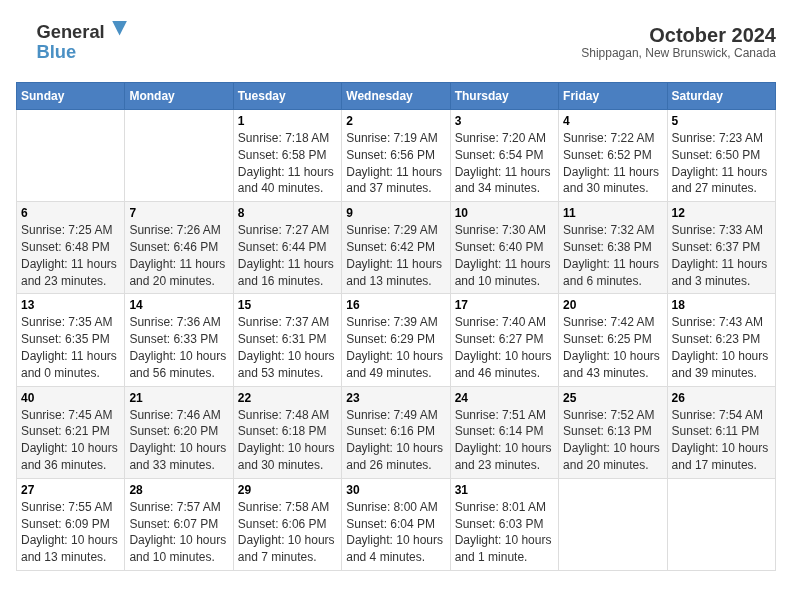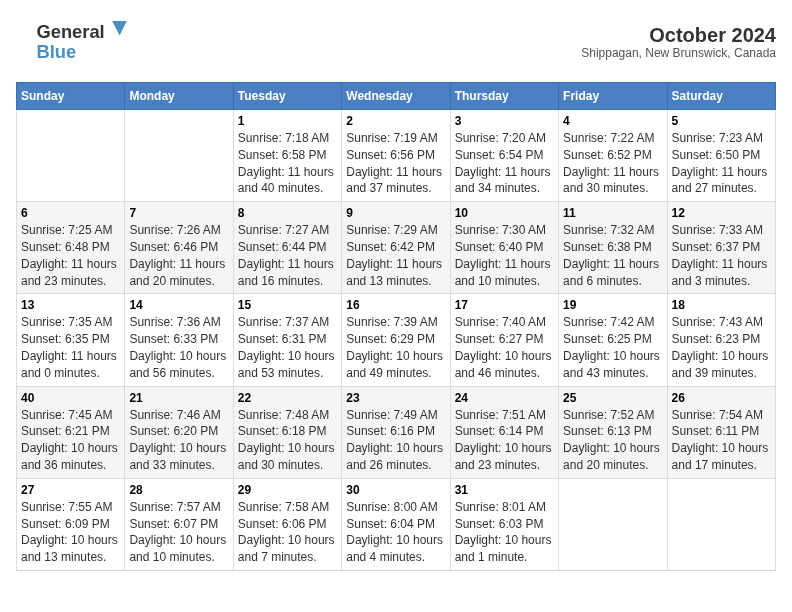--- a/index.html
+++ b/index.html
@@ -176,21 +176,21 @@
         </td>
         <td>
           <span class="day-num">16</span>
           <div class="cell-content">Sunrise: 7:39 AM<br>Sunset: 6:29 PM<br>Daylight: 10 hours and 49 minutes.</div>
         </td>
         <td>
           <span class="day-num">17</span>
           <div class="cell-content">Sunrise: 7:40 AM<br>Sunset: 6:27 PM<br>Daylight: 10 hours and 46 minutes.</div>
         </td>
         <td>
-          <span class="day-num">19</span>
+          <span class="day-num">20</span>
           <div class="cell-content">Sunrise: 7:42 AM<br>Sunset: 6:25 PM<br>Daylight: 10 hours and 43 minutes.</div>
         </td>
         <td>
           <span class="day-num">18</span>
           <div class="cell-content">Sunrise: 7:43 AM<br>Sunset: 6:23 PM<br>Daylight: 10 hours and 39 minutes.</div>
         </td>
       </tr>
       <tr>
         <td>
           <span class="day-num">40</span>

